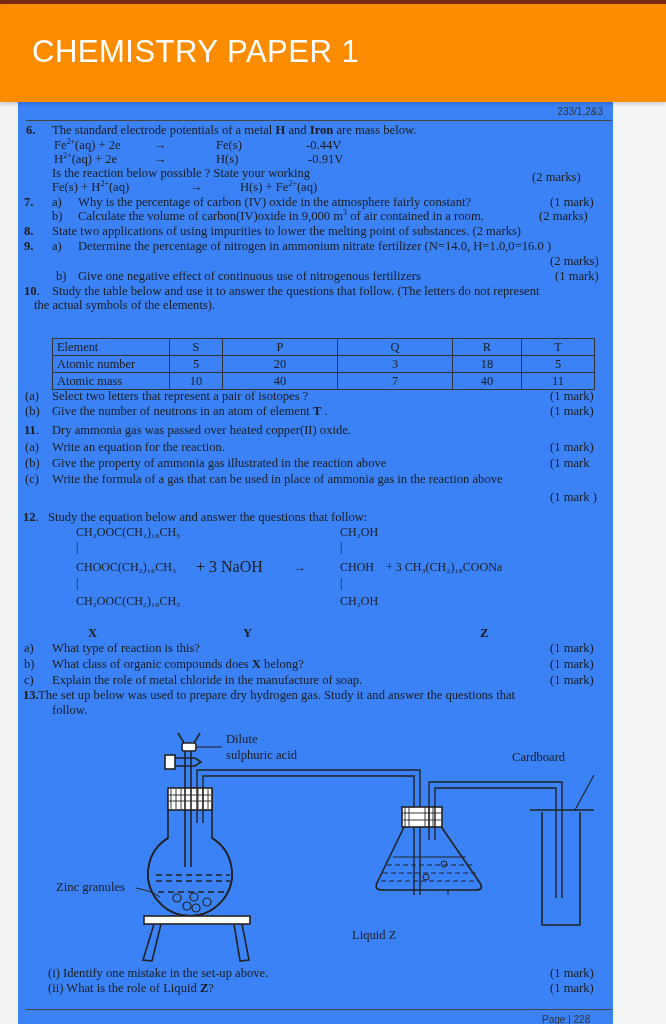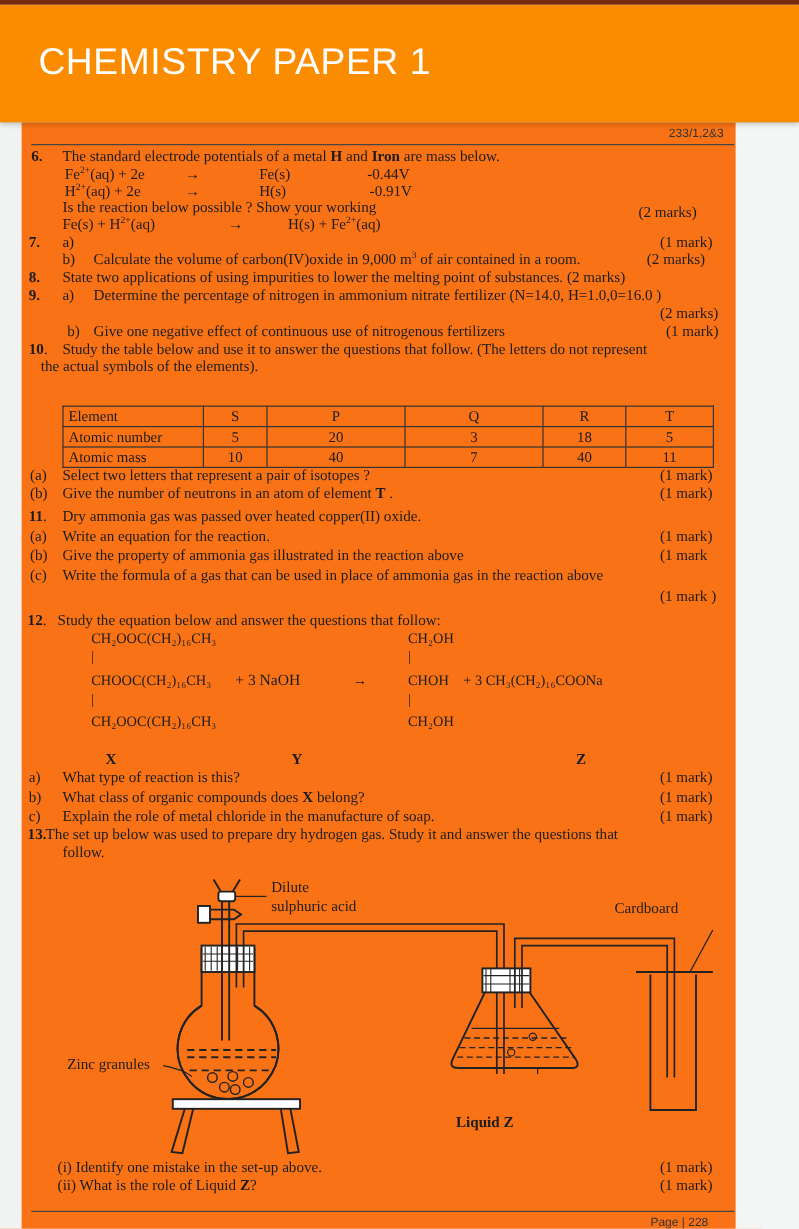--- a/index.html
+++ b/index.html
@@ -16,21 +16,21 @@
     box-shadow: 0 2px 4px rgba(0,0,0,0.18);
     z-index: 2;
   }
   .header-title {
     position: absolute; left: 32px; top: 30px;
     font-family: "Liberation Sans", "DejaVu Sans", sans-serif;
     font-size: 31px; color: #fff; letter-spacing: 0.5px;
   }
   .sheet {
     position: absolute; left: 18px; top: 102px; width: 595px; height: 922px;
-    background: #f97316;
+    background: #3b82f6;
   }
   .rightgutter { position: absolute; left: 613px; top: 102px; width: 53px; height: 922px; background: #f4f5f5; }
   .code {
     position: absolute; right: 10px; top: 4px;
     font-family: "Liberation Sans", "DejaVu Sans", sans-serif;
     font-size: 10px; color: #333;
   }
   .rule { position: absolute; left: 8px; width: 586px; height: 0; border-top: 1.5px solid #444; }
   .line {
     position: absolute; font-size: 12.6px; line-height: 14px; white-space: nowrap;
@@ -73,29 +73,30 @@
   <div class="line" style="left:36px; top:36px"><span>Fe</span><sup>2+</sup><span>(aq) + 2e</span></div>
   <div class="line" style="left:136px; top:36px">→</div>
   <div class="line" style="left:198px; top:36px">Fe(s)</div>
   <div class="line" style="left:288px; top:36px">-0.44V</div>
 
   <div class="line" style="left:36px; top:50px"><span>H</span><sup>2+</sup><span>(aq) + 2e</span></div>
   <div class="line" style="left:136px; top:50px">→</div>
   <div class="line" style="left:198px; top:50px">H(s)</div>
   <div class="line" style="left:290px; top:50px">-0.91V</div>
 
-  <div class="line" style="left:34px; top:64px">Is the reaction below possible ? Show your working</div>
+  <div class="line" style="left:34px; top:64px">Is the reaction below possible ? State your working</div>
   <div class="mark" style="left:514px; top:68px">(2 marks)</div>
 
   <div class="line" style="left:34px; top:78px"><span>Fe(s) + H</span><sup>2+</sup><span>(aq)</span></div>
   <div class="line" style="left:172px; top:78px">→</div>
   <div class="line" style="left:222px; top:78px"><span>H(s) + Fe</span><sup>2+</sup><span>(aq)</span></div>
 
   <div class="line" style="left:6px; top:93px"><span class="num">7.</span></div>
   <div class="line" style="left:34px; top:93px">a)</div>
+  <div class="line" style="left:60px; top:93px">Why is the percentage of carbon (IV) oxide in the atmosphere fairly constant?</div>
   <div class="mark" style="left:532px; top:93px">(1 mark)</div>
   <div class="line" style="left:34px; top:107px">b)</div>
   <div class="line" style="left:60px; top:107px"><span>Calculate the volume of carbon(IV)oxide in 9,000 m</span><sup>3</sup><span> of air contained in a room.</span></div>
   <div class="mark" style="left:521px; top:107px">(2 marks)</div>
 
   <div class="line" style="left:6px; top:122px"><span class="num">8.</span></div>
   <div class="line" style="left:34px; top:122px"><span>State  two applications of using impurities to lower the melting point of substances.</span> <span>(2 marks)</span></div>
 
   <div class="line" style="left:6px; top:137px"><span class="num">9.</span></div>
   <div class="line" style="left:34px; top:137px">a)</div>
@@ -159,21 +160,21 @@
   <div class="line" style="left:7px; top:370px">(c)</div>
   <div class="line" style="left:34px; top:370px">Write the formula of a gas  that can be used in place of ammonia gas in the reaction above</div>
   <div class="mark" style="left:532px; top:388px">(1 mark )</div>
 
   <div class="line" style="left:5px; top:408px"><span class="num">12</span>.</div>
   <div class="line" style="left:30px; top:408px">Study the equation below and answer the questions that follow:</div>
 
   <div class="line" style="left:58px; top:423px; font-size:12px">CH₂OOC(CH₂)₁₆CH₃</div>
   <div class="line" style="left:58px; top:438px; font-size:12px">|</div>
   <div class="line" style="left:58px; top:458px; font-size:12px">CHOOC(CH₂)₁₆CH₃</div>
-  <div class="line" style="left:178px; top:458px; font-size:13px">+ 3 NaOH</div>
+  <div class="line" style="left:178px; top:458px; font-size:16px">+ 3 NaOH</div>
   <div class="line" style="left:276px; top:458px; font-size:12px">→</div>
   <div class="line" style="left:58px; top:474px; font-size:12px">|</div>
   <div class="line" style="left:58px; top:492px; font-size:12px">CH₂OOC(CH₂)₁₆CH₃</div>
 
   <div class="line" style="left:322px; top:423px; font-size:12px">CH₂OH</div>
   <div class="line" style="left:322px; top:438px; font-size:12px">|</div>
   <div class="line" style="left:322px; top:458px; font-size:12px">CHOH</div>
   <div class="line" style="left:368px; top:458px; font-size:12px">+ 3 CH₃(CH₂)₁₆COONa</div>
   <div class="line" style="left:322px; top:474px; font-size:12px">|</div>
   <div class="line" style="left:322px; top:492px; font-size:12px">CH₂OH</div>
@@ -264,15 +265,15 @@
     <line x1="535" y1="85" x2="554" y2="50" stroke-width="1.1"></line>
   </g>
 
   <path d="M 96 163 Q 112 166 120 172" stroke-width="1"></path>
 </svg>
 
 <div class="dlabel" style="left:226px; top:732px">Dilute</div>
 <div class="dlabel" style="left:226px; top:748px">sulphuric acid</div>
 <div class="dlabel" style="left:512px; top:750px">Cardboard</div>
 <div class="dlabel" style="left:56px; top:880px">Zinc granules</div>
-<div class="dlabel" style="left:380px; top:928px; font-weight:bold">Liquid Z</div>
+<div class="dlabel" style="left:352px; top:928px; font-weight:normal">Liquid Z</div>
 
 <div class="page-footer">Page | 228</div>
 
 </body></html>

